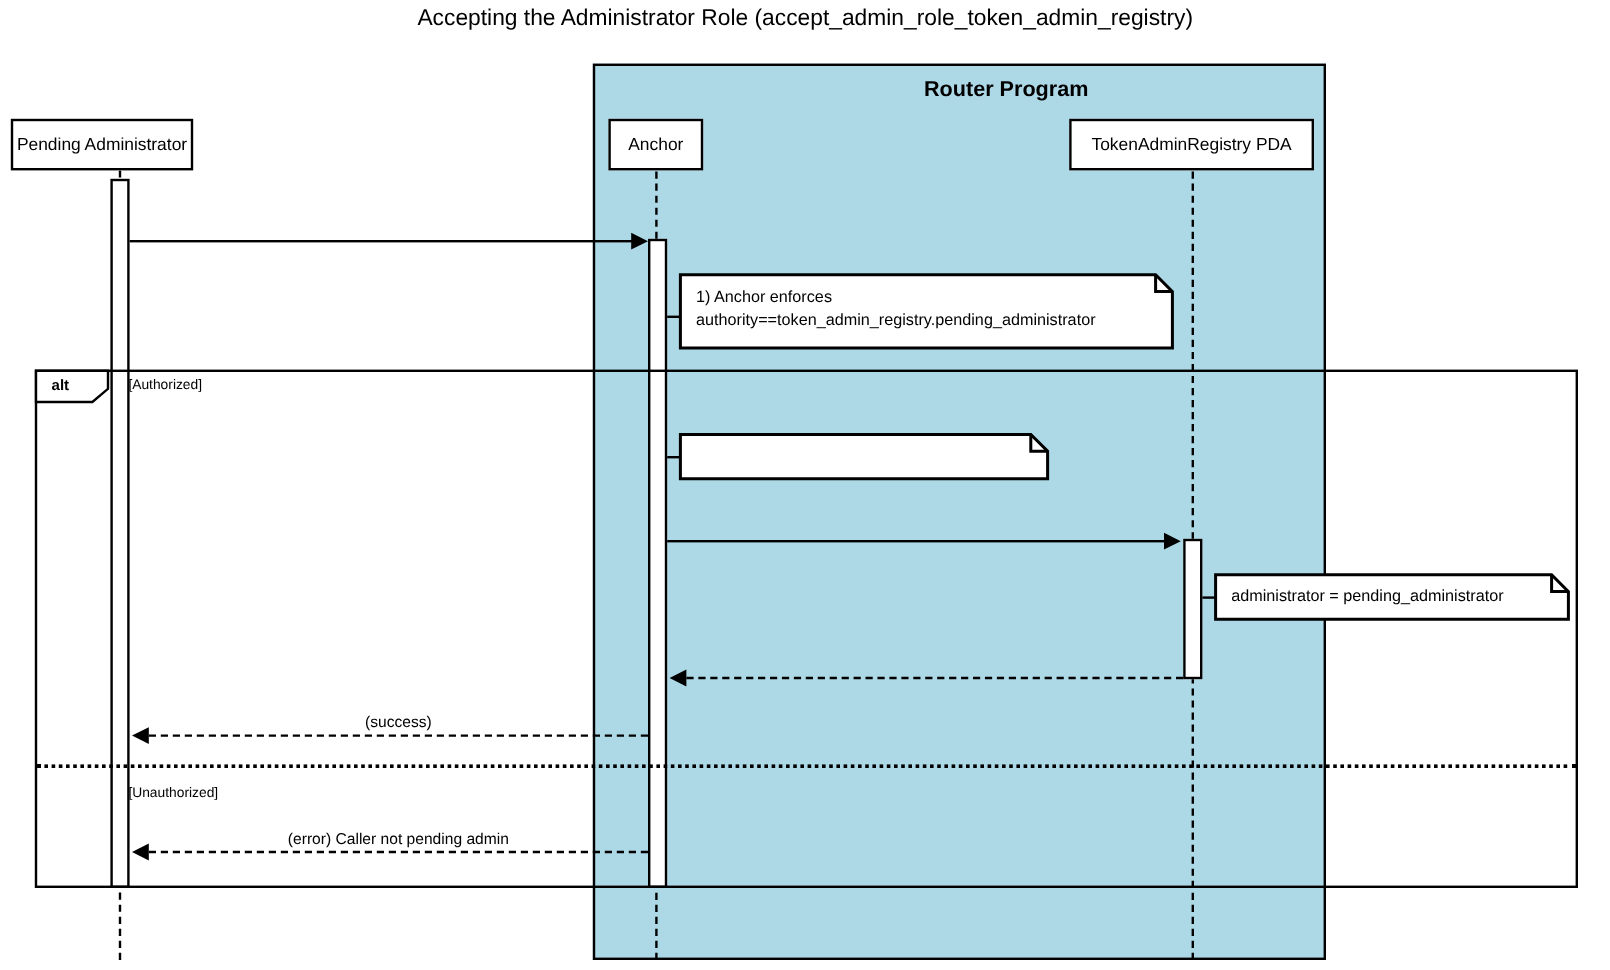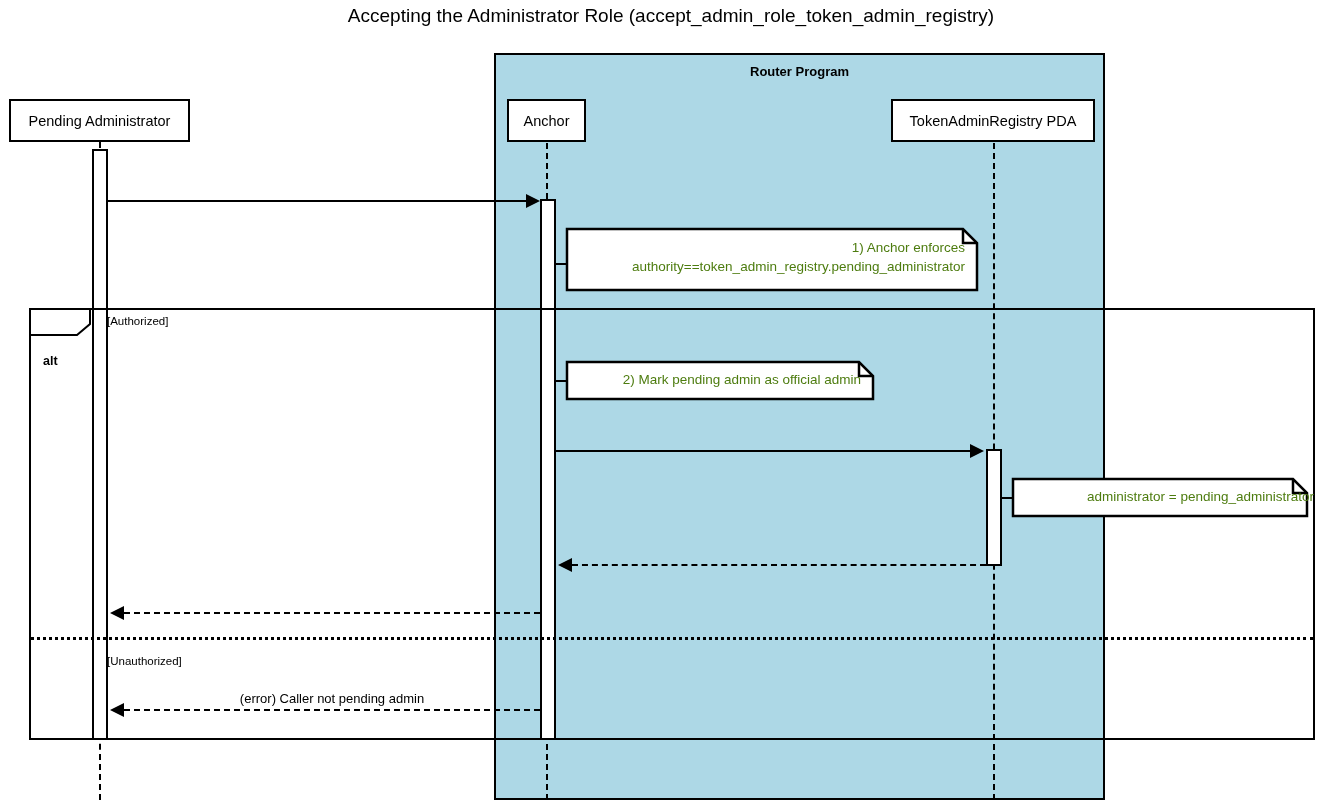--- a/index.html
+++ b/index.html
@@ -35,24 +35,25 @@
   
   .group-box {
     position: absolute;
     background: #add8e6;
     border: 2px solid #000;
     box-sizing: border-box;
   }
   .group-label {
     position: absolute;
     text-align: center;
-    font-size: 13px;
+    font-size: 18px;
     font-weight: bold;
     color: #000;
     white-space: nowrap;
+    margin-left: 39px;
   }
 
   
   .participant {
     position: absolute;
     background: #ffffff;
     border: 2.5px solid #000;
     box-sizing: border-box;
     display: flex;
     align-items: center;
@@ -107,24 +108,23 @@
     white-space: nowrap;
     text-align: center;
   }
 
   
   .note {
     position: absolute;
     background: #ffffff;
     box-sizing: border-box;
     font-size: 13.5px;
-    color: #4d7c0f;
+    color: #000000;
     line-height: 19px;
     padding: 8px 12px;
-    text-align: right;
   }
   .note-svg {
     position: absolute;
     left: 0; top: 0;
     overflow: visible;
   }
   .note-text {
     position: relative;
     z-index: 2;
     white-space: pre;
@@ -176,21 +176,21 @@
 
   <div class="group-box" style="left:494px; top:53px; width:611px; height:747px;"></div>
   <div class="group-label" style="left:494px; top:64px; width:611px;">Router Program</div>
 
   <div class="lifeline" style="left:99px; top:142px; height:658px;"></div>
 
   <div class="lifeline" style="left:546px; top:143px; height:657px;"></div>
 
   <div class="lifeline" style="left:993px; top:143px; height:657px;"></div>
 
-  <div class="participant" style="left:9px; top:99px; width:181px; height:43px;">
+  <div class="participant" style="left:9px; top:99px; width:152px; height:43px;">
     <span>Pending Administrator</span>
   </div>
 
   <div class="participant" style="left:507px; top:99px; width:79px; height:43px;">
     <span>Anchor</span>
   </div>
 
   <div class="participant" style="left:891px; top:99px; width:204px; height:43px;">
     <span>TokenAdminRegistry PDA</span>
   </div>
@@ -199,21 +199,21 @@
 
   <div class="activation" style="left:540px; top:199px; width:16px; height:541px;"></div>
 
   <div class="activation" style="left:986px; top:449px; width:16px; height:117px;"></div>
 
   <div class="alt-box" style="left:29px; top:308px; width:1286px; height:432px;"></div>
 
   <svg class="alt-tab" style="left:29px; top:308px;" width="62" height="28" viewBox="0 0 62 28">
     <path d="M1,1 L61,1 L61,16 L48,27 L1,27 Z" fill="#ffffff" stroke="#000" stroke-width="2"></path>
   </svg>
-  <div class="alt-tab-label" style="left:43px; top:314px;margin-top:40px;">alt</div>
+  <div class="alt-tab-label" style="left:43px; top:314px;">alt</div>
 
   <div class="alt-cond" style="left:107px; top:315px;">[Authorized]</div>
 
   <div class="alt-divider" style="left:30px; top:637px; width:1284px;"></div>
 
   <div class="alt-cond" style="left:107px; top:644px;margin-top:11px;">[Unauthorized]</div>
 
   <div class="msg-line" style="left:108px; top:200px; width:420px;"></div>
   <div class="arrowhead-right" style="left:526px; top:194px;"></div>
 
@@ -225,39 +225,37 @@
   <div class="note" style="left:566px; top:228px; width:413px; height:64px; background:transparent; padding:10px 14px;">
     <div class="note-text">1) Anchor enforces
 authority==token_admin_registry.pending_administrator</div>
   </div>
 
   <div class="note-connector" style="left:556px; top:380px; width:14px;"></div>
   <svg class="note-svg" style="left:566px; top:361px;" width="309" height="40" viewBox="0 0 309 40">
     <path d="M1,1 L293,1 L307,15 L307,38 L1,38 Z" fill="#ffffff" stroke="#000" stroke-width="2.5" stroke-linejoin="miter"></path>
     <path d="M293,1 L293,15 L307,15" fill="none" stroke="#000" stroke-width="2.5"></path>
   </svg>
-  <div class="note" style="left:566px; top:361px; width:309px; height:40px; background:transparent; padding:9px 14px;">
-    <div class="note-text">2) Mark pending admin as official admin</div>
-  </div>
 
   <div class="msg-line" style="left:556px; top:450px; width:414px;"></div>
   <div class="arrowhead-right" style="left:970px; top:444px;"></div>
 
   <div class="note-connector" style="left:1002px; top:497px; width:14px;"></div>
   <svg class="note-svg" style="left:1012px; top:478px;" width="297" height="40" viewBox="0 0 297 40">
     <path d="M1,1 L281,1 L295,15 L295,38 L1,38 Z" fill="#ffffff" stroke="#000" stroke-width="2.5" stroke-linejoin="miter"></path>
     <path d="M281,1 L281,15 L295,15" fill="none" stroke="#000" stroke-width="2.5"></path>
   </svg>
-  <div class="note" style="left:1012px; top:478px; width:297px; height:40px; background:transparent; padding:9px 14px;margin-left:19px;">
+  <div class="note" style="left:1012px; top:478px; width:297px; height:40px; background:transparent; padding:9px 14px;">
     <div class="note-text">administrator = pending_administrator</div>
   </div>
 
   <div class="msg-line dashed" style="left:572px; top:564px; width:414px;"></div>
   <div class="arrowhead-left" style="left:558px; top:558px;"></div>
 
+  <div class="msg-label" style="left:124px; top:594px; width:416px;">(success)</div>
   <div class="msg-line dashed" style="left:124px; top:612px; width:416px;"></div>
   <div class="arrowhead-left" style="left:110px; top:606px;"></div>
 
   <div class="msg-label" style="left:124px; top:691px; width:416px;">(error) Caller not pending admin</div>
   <div class="msg-line dashed" style="left:124px; top:709px; width:416px;"></div>
   <div class="arrowhead-left" style="left:110px; top:703px;"></div>
 
 </div>
 
 </body></html>

